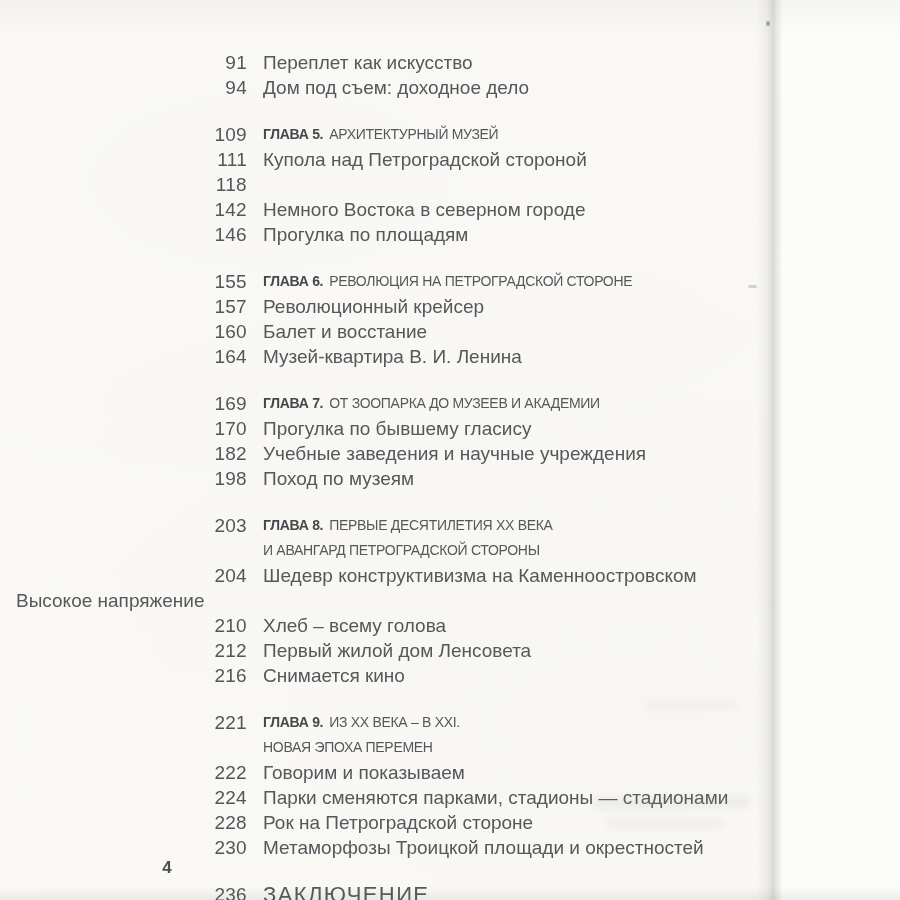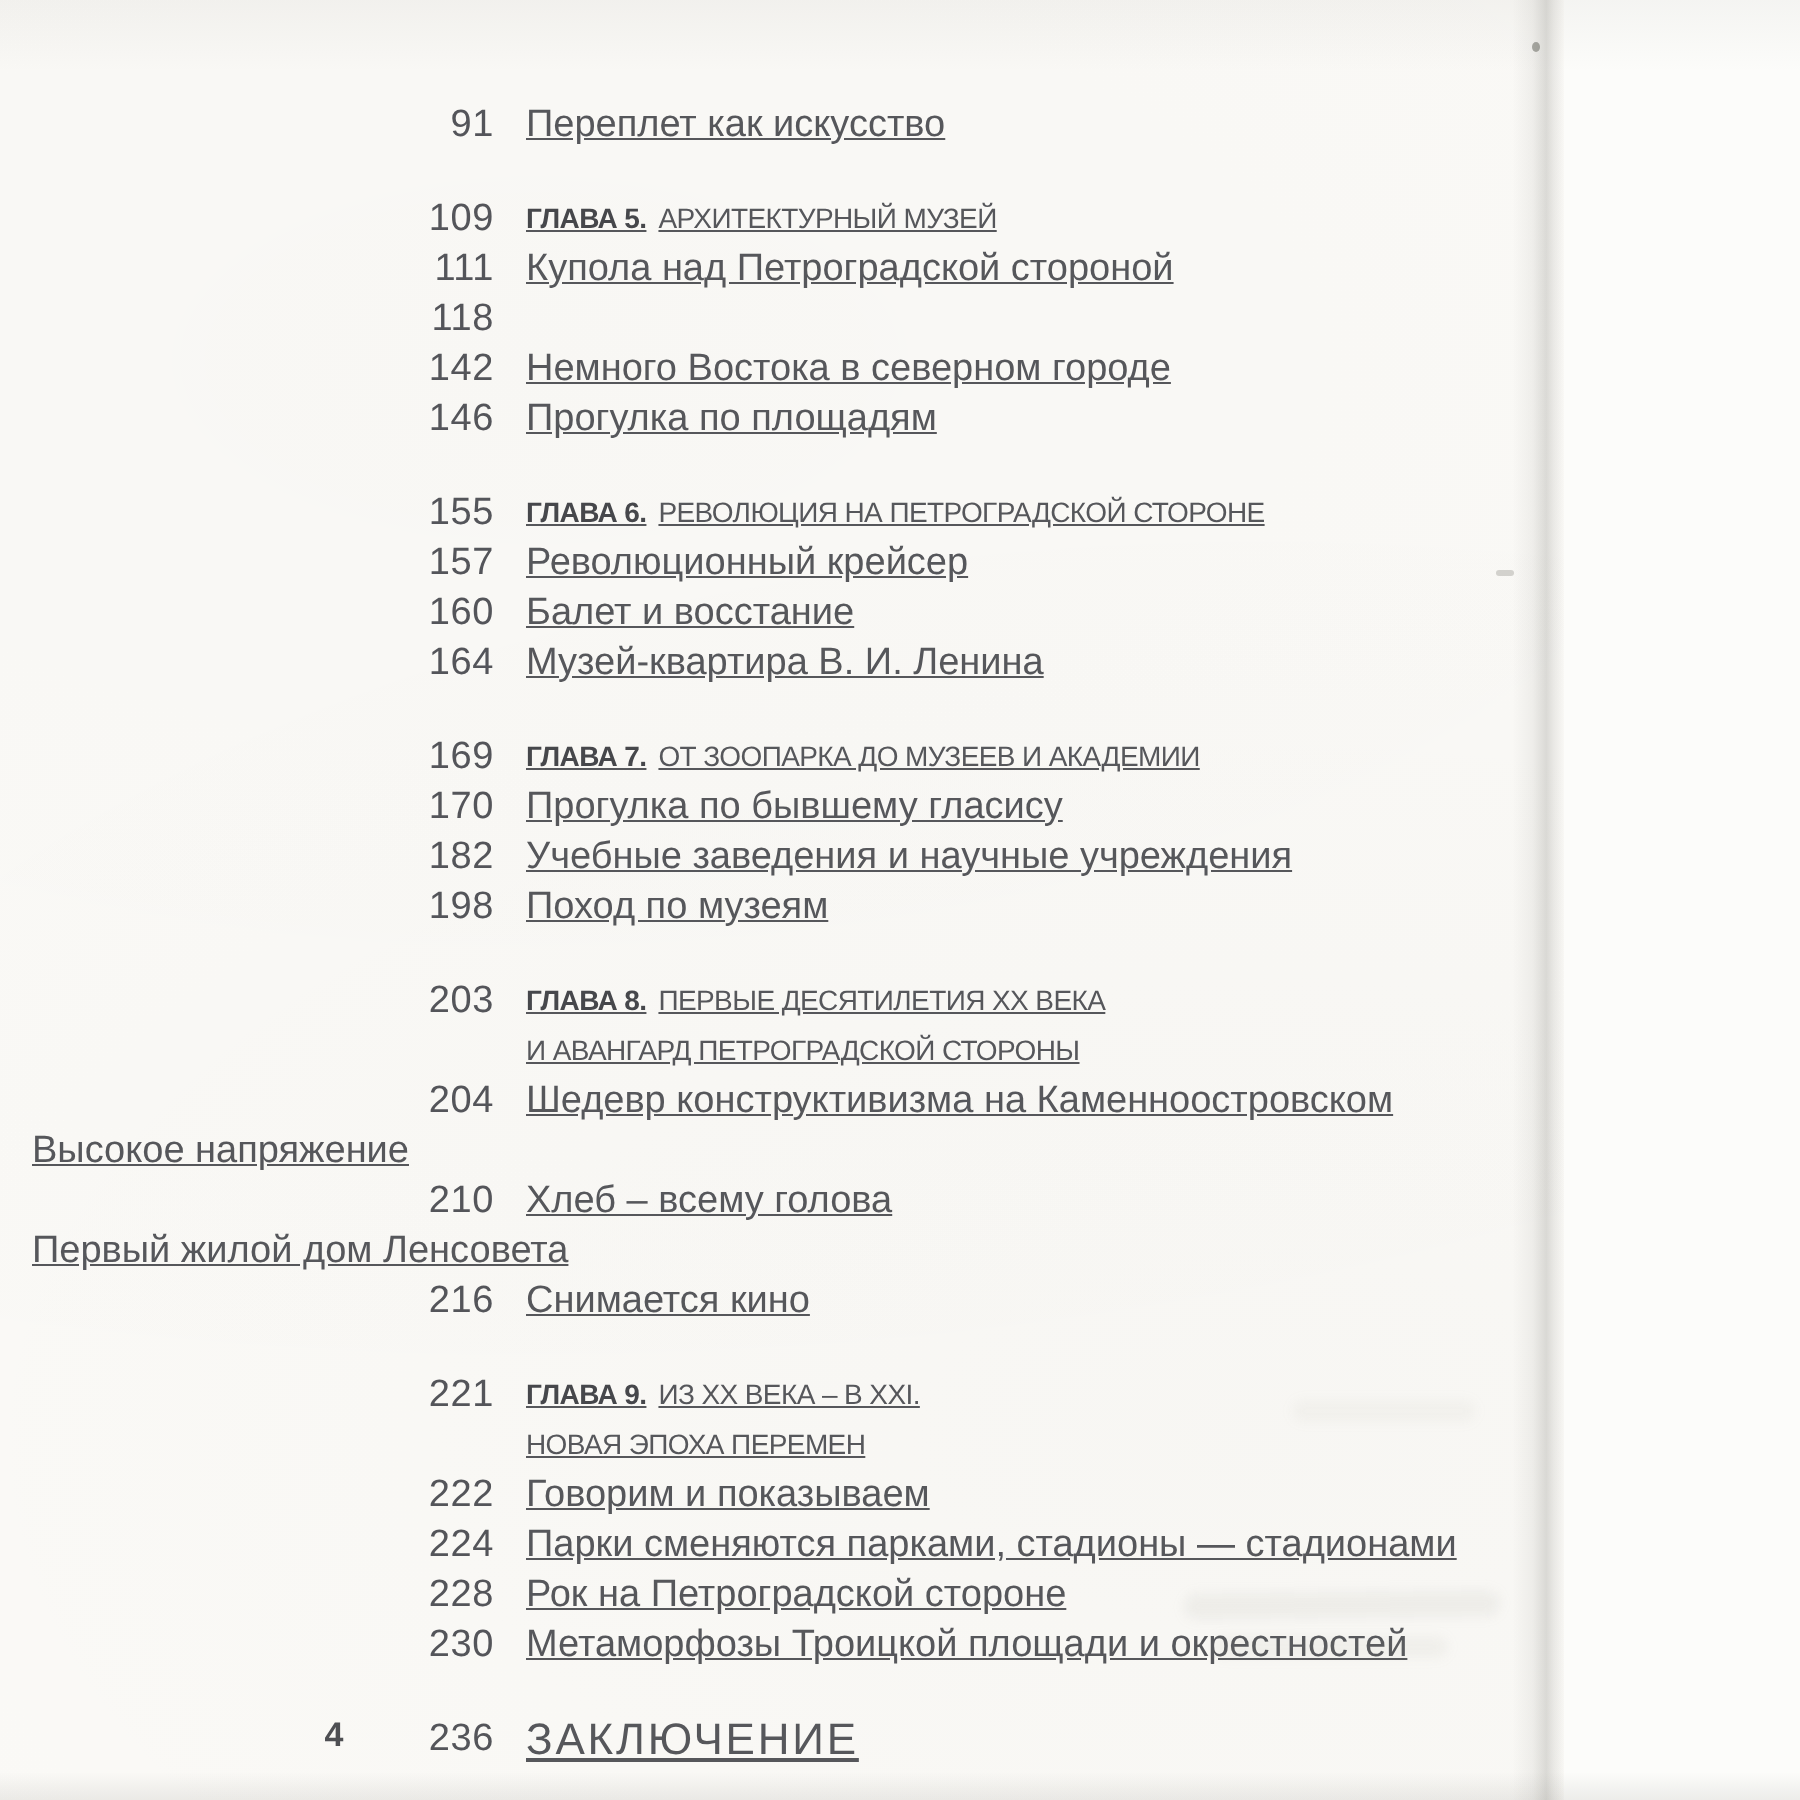--- a/index.html
+++ b/index.html
@@ -43,21 +43,21 @@
   }
   .row{
     display:grid;grid-template-columns:247px 1fr;
     line-height:25px;
   }
   .row.gap{margin-top:22px;}
   .num{
     text-align:right;font-size:19px;color:#54555a;letter-spacing:0.3px;
   }
   .title{
-    padding-left:16px;font-size:19px;color:#56575b;white-space:nowrap;text-decoration:underline;
+    padding-left:16px;font-size:19px;color:#56575b;white-space:nowrap;
   }
   .chapter .title{font-size:14px;letter-spacing:-0.3px;}
   .chap-label{font-weight:bold;color:#46474b;margin-right:6px;}
   .uppercase-item .title{font-size:22px;letter-spacing:1.4px;}
   .folio{
     position:absolute;left:158px;top:858px;width:18px;text-align:center;
     font-size:17px;font-weight:bold;color:#4e4f53;line-height:20px;
   }
   .speck{position:absolute;border-radius:50%;pointer-events:none;}
   .s1{left:766px;top:21px;width:4px;height:5px;background:#8f8f88;opacity:.75;}
@@ -74,20 +74,26 @@
   <div class="right-margin"></div>
   <div class="top-shade"></div>
 
   <div class="toc" id="toc">
       <div class="row item">
         <div class="num">91</div>
         <div class="title">
           <div class="line"><span class="line-text">Переплет как искусство</span></div>
         </div>
       </div>
+      <div class="row item">
+        <div class="num">94</div>
+        <div class="title">
+          <div class="line"><span class="line-text">Дом под съем: доходное дело</span></div>
+        </div>
+      </div>
       <div class="row chapter gap">
         <div class="num">109</div>
         <div class="title">
           <div class="line"><span class="chap-label">ГЛАВА 5.</span><span class="line-text">АРХИТЕКТУРНЫЙ МУЗЕЙ</span></div>
         </div>
       </div>
       <div class="row item">
         <div class="num">111</div>
         <div class="title">
           <div class="line"><span class="line-text">Купола над Петроградской стороной</span></div>
@@ -174,20 +180,21 @@
           <div class="line"><span class="line-text">Высокое напряжение</span></div>
         </div>
       </div>
       <div class="row item">
         <div class="num">210</div>
         <div class="title">
           <div class="line"><span class="line-text">Хлеб – всему голова</span></div>
         </div>
       </div>
       <div class="row item">
+        <div class="num">212</div>
         <div class="title">
           <div class="line"><span class="line-text">Первый жилой дом Ленсовета</span></div>
         </div>
       </div>
       <div class="row item">
         <div class="num">216</div>
         <div class="title">
           <div class="line"><span class="line-text">Снимается кино</span></div>
         </div>
       </div>

